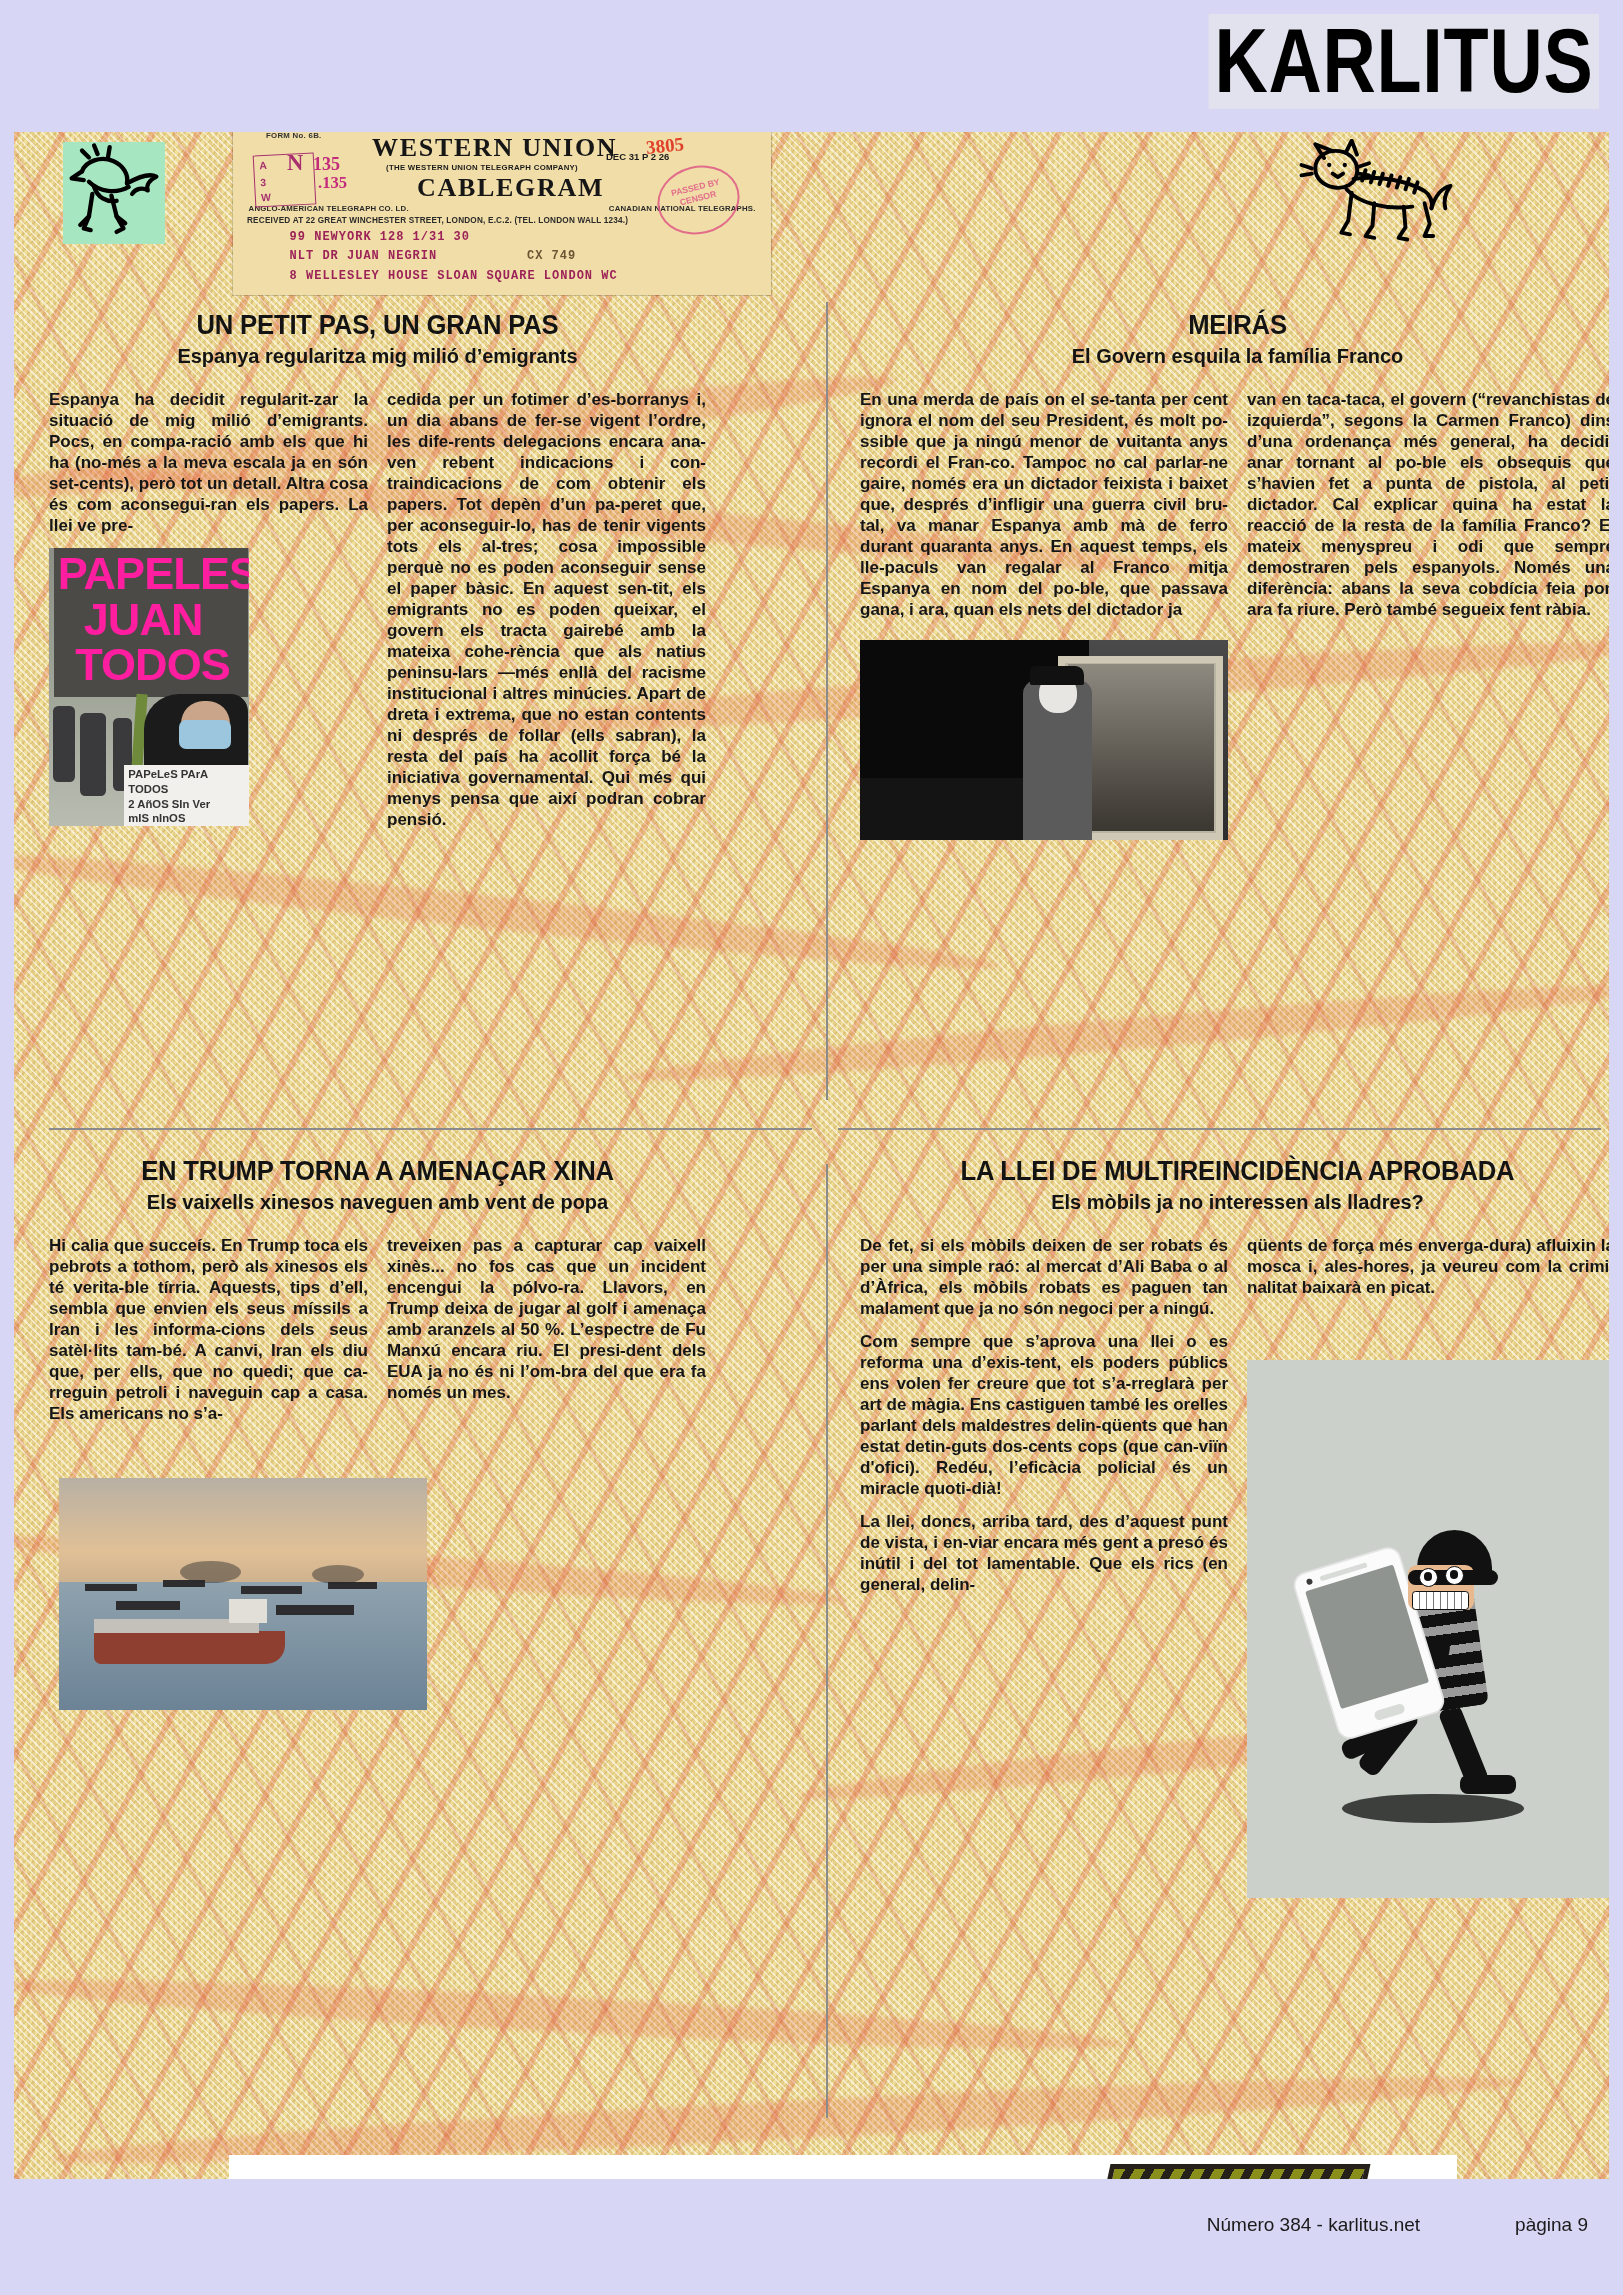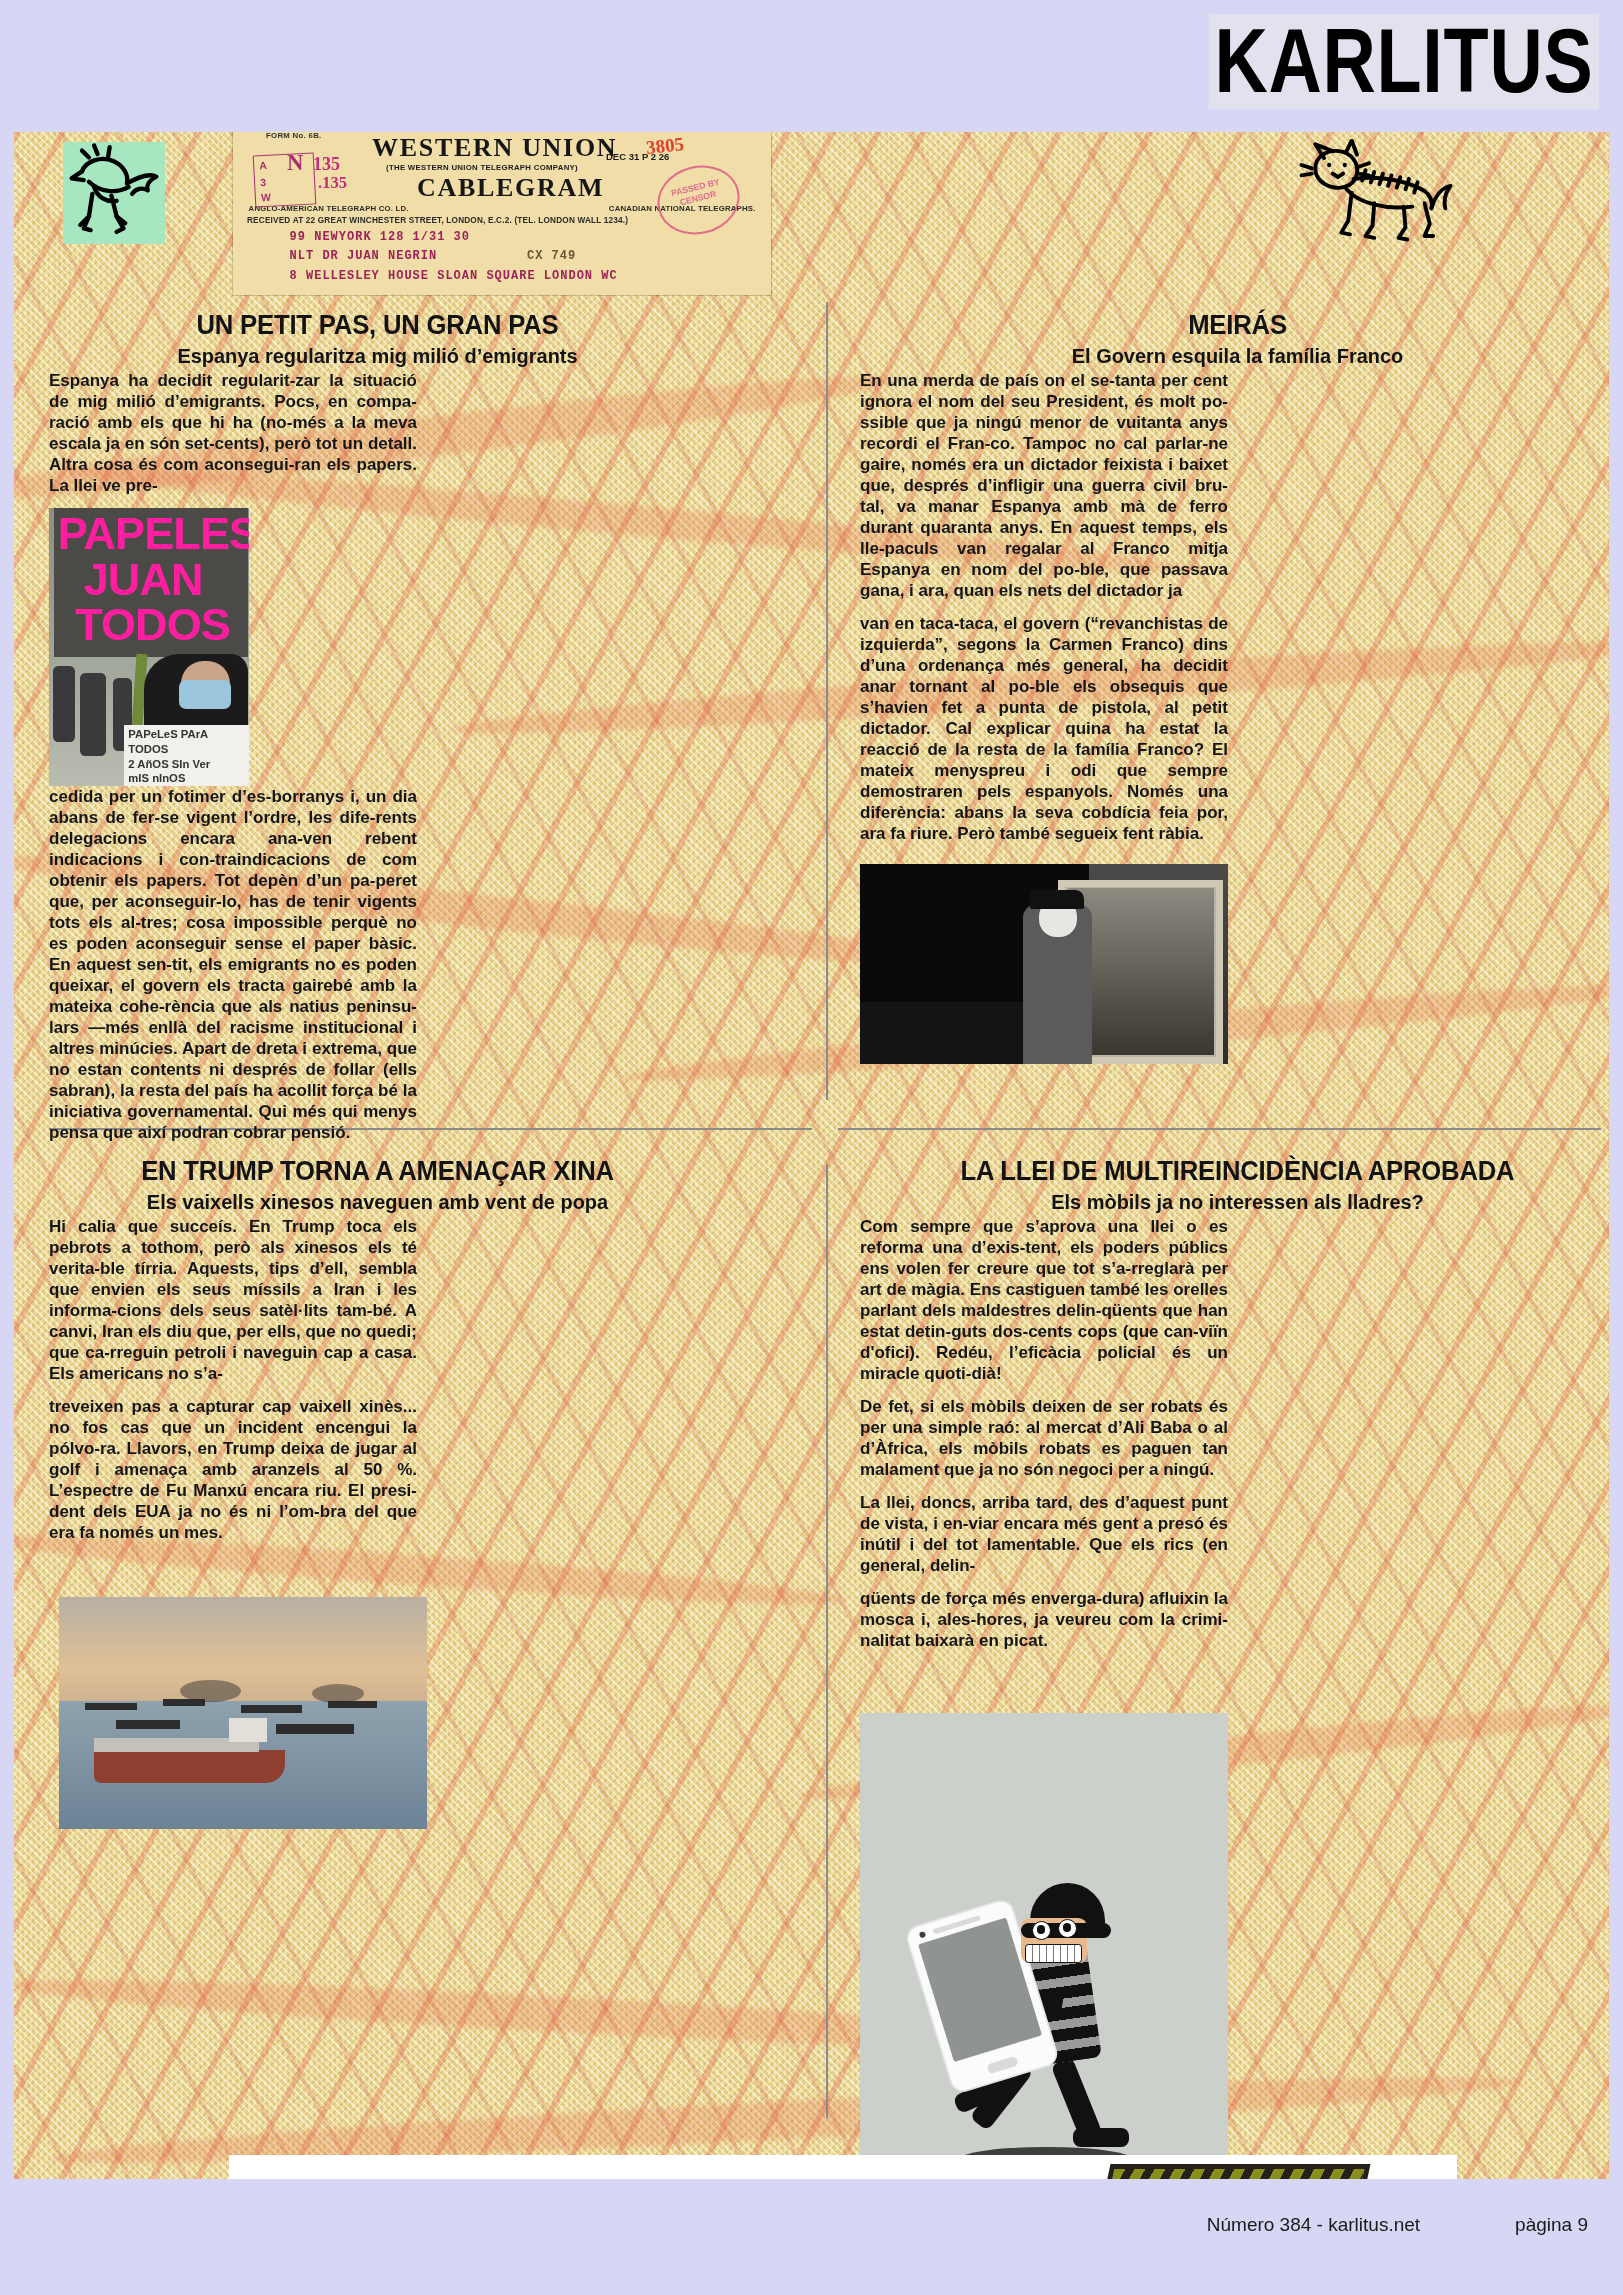--- a/index.html
+++ b/index.html
@@ -215,22 +215,22 @@
     font-size: 21px;
     line-height: 26px;
     color: #131313;
     text-align: center;
     margin-top: 1.7px;
     transform: scaleX(0.95);
   }
 
   .body2 {
     display: flex;
-    margin-top: 1px;
-    flex-direction: column;
+    gap: 19px;
+    margin-top: 20px;
   }
   .bcol { width: 368px; }
   .bcol p {
     margin: 0 0 12px 0;
     font-family: "Liberation Sans", sans-serif;
     font-weight: bold;
     font-size: 17px;
     line-height: 21px;
     color: #151515;
     text-align: justify;
@@ -624,22 +624,22 @@
         <div class="ship-main-deck"></div>
         <div class="ship-main-tower"></div>
       </div>
     </div>
 
     <div class="col-right" style="top:1024px;">
       <div class="head">LA LLEI DE MULTIREINCIDÈNCIA APROBADA</div>
       <div class="subhead">Els mòbils ja no interessen als lladres?</div>
       <div class="body2">
         <div class="bcol">
+          <p>De fet, si els mòbils deixen de ser robats és per una simple raó: al mercat d’Ali Baba o al d’Àfrica, els mòbils robats es paguen tan malament que ja no són negoci per a ningú.</p>
           <p>Com sempre que s’aprova una llei o es reforma una d’exis-tent, els poders públics ens volen fer creure que tot s’a-rreglarà per art de màgia. Ens castiguen també les orelles parlant dels maldestres delin-qüents que han estat detin-guts dos-cents cops (que can-viïn d'ofici). Redéu, l’eficàcia policial és un miracle quoti-dià!</p>
-          <p>De fet, si els mòbils deixen de ser robats és per una simple raó: al mercat d’Ali Baba o al d’Àfrica, els mòbils robats es paguen tan malament que ja no són negoci per a ningú.</p>
           <p>La llei, doncs, arriba tard, des d’aquest punt de vista, i en-viar encara més gent a presó és inútil i del tot lamentable. Que els rics (en general, delin-</p>
         </div>
         <div class="bcol">
           <p>qüents de força més enverga-dura) afluixin la mosca i, ales-hores, ja veureu com la crimi-nalitat baixarà en picat.</p>
           <div class="photo photo-thief" style="margin-top:62px;">
             <div class="thief-shadow"></div>
             <div class="thief-leg" style="left:130px; top:344px; width:22.6px; height:75px; transform:rotate(38deg);"></div>
             <div class="thief-leg" style="left:205px; top:345px; width:22.6px; height:82px; transform:rotate(-22deg);"></div>
             <div class="thief-leg" style="left:94px; top:373px; width:50px; height:19px; transform:rotate(-24deg);"></div>
             <div class="thief-leg" style="left:213px; top:415px; width:56px; height:19px;"></div>

